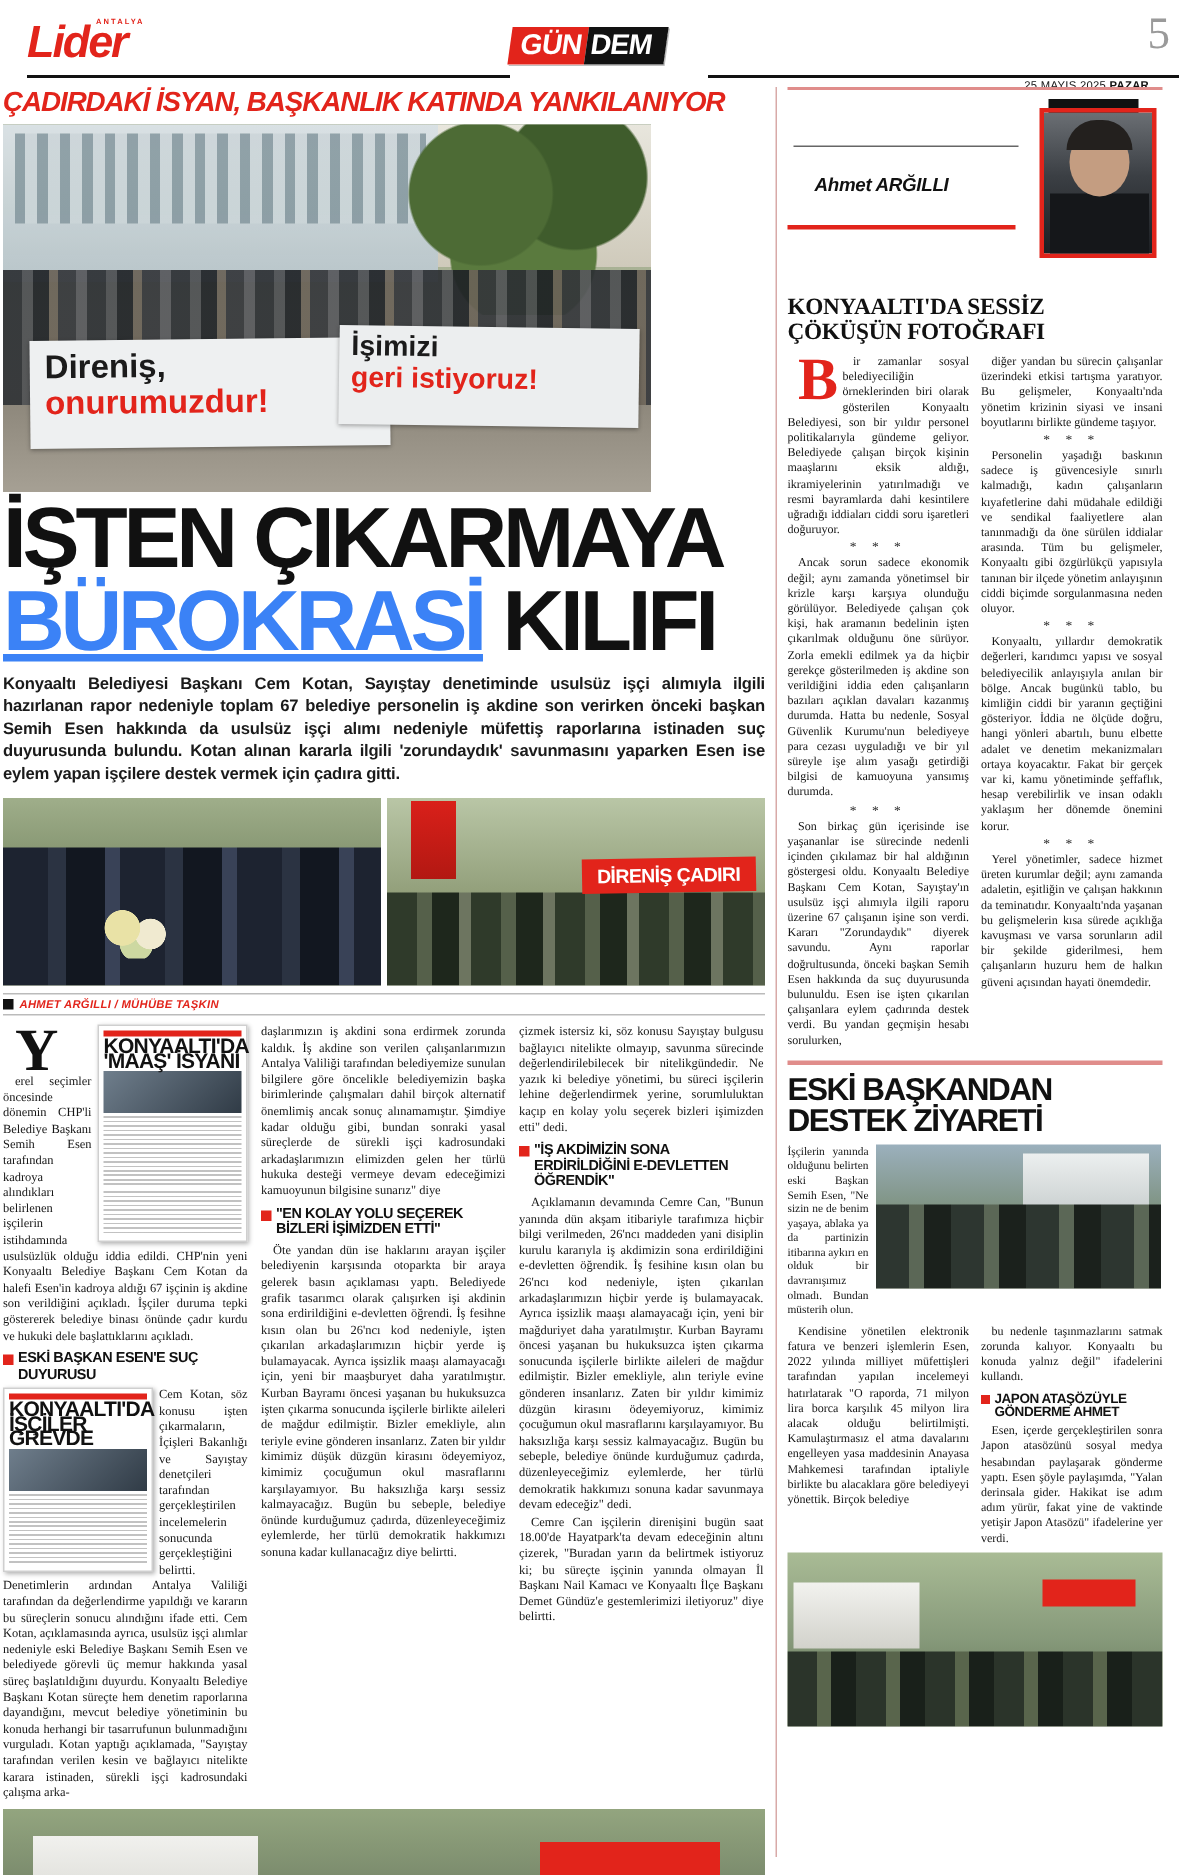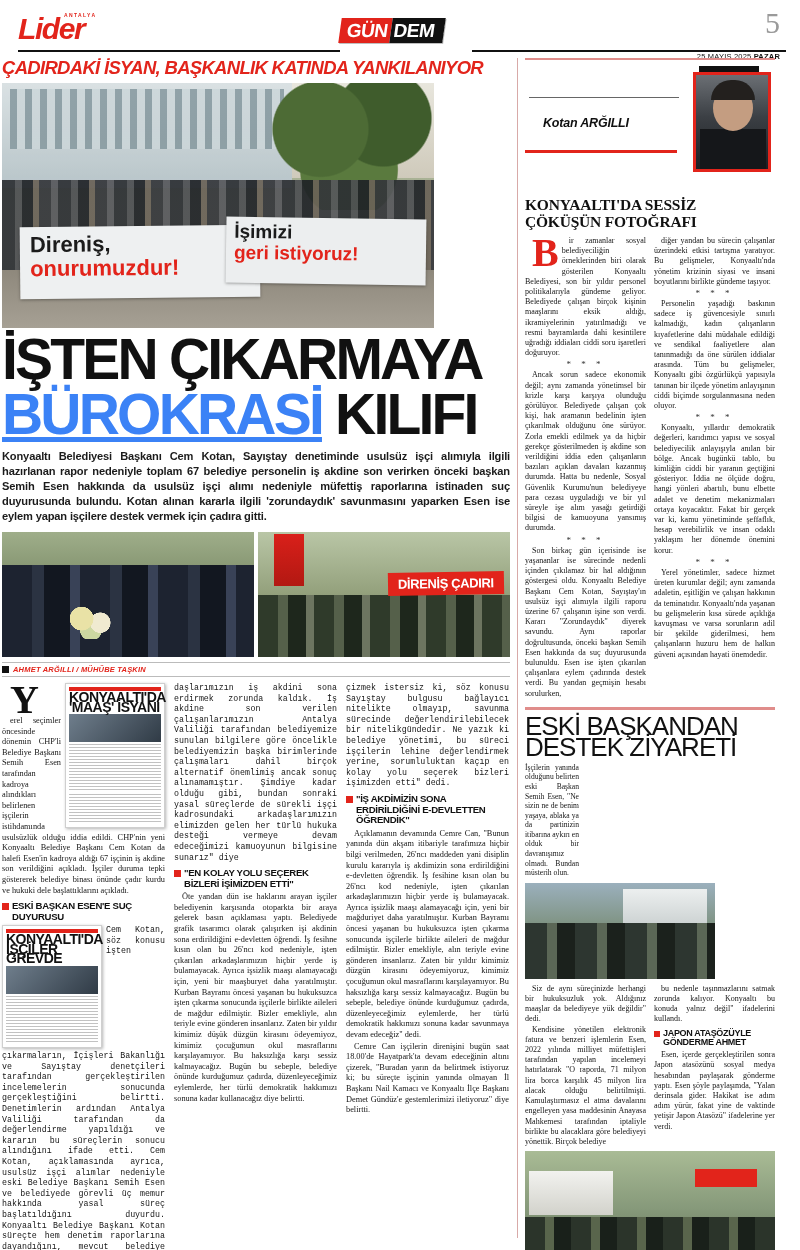--- a/index.html
+++ b/index.html
@@ -45,21 +45,21 @@
     letter-spacing: -.5px; line-height: 21px;
   }
   .rule-right {
     position: absolute; left: 470px; top: 50px; width: 314px; height: 2px; background: #111;
   }
   .pageno {
     position: absolute; right: 18px; top: 8px;
     font-family: "Liberation Serif", serif; font-size: 30px; color: #9a9a9a; line-height: 30px;
   }
   .datestr {
-    position: absolute; right: 18px; top: 52px;
+    position: absolute; right: 32px; top: 52px;
     font-family: "Liberation Sans", sans-serif; font-size: 7.5px; color: #111;
     letter-spacing: .2px;
   }
   .datestr b { font-weight: bold; }
 
   
   .body-area { position: relative; display: flex; gap: 0; height: 1180px; }
   .left-col { width: 508px; position: relative; }
   .vsep { width: 1px; background: #d8aaa8; margin: 0 7px; }
   .right-col { width: 250px; position: relative; }
@@ -188,21 +188,21 @@
   }
 
   
   .cols3 { display: flex; gap: 9px; margin-top: 6px; }
   .col { width: 163px; position: relative; }
   .col p {
     font-family: "Liberation Serif", serif; font-size: 8.3px; line-height: 10.6px;
     color: #151515; text-align: justify; text-indent: 8px; margin-bottom: 1px;
     hyphens: auto;
   }
-  .col p.noind { text-indent: 0; font-family: Liberation Mono, monospace; }
+  .col p.noind { text-indent: 0; }
   .dropcap::first-letter {
     float: left; font-family: "Liberation Serif", serif; font-size: 40px;
     line-height: 32px; font-weight: bold; padding: 1px 3px 0 0; color: #111;
   }
   .subhead {
     display: flex; gap: 3px; margin: 5px 0 3px;
   }
   .subhead .sq { width: 7px; height: 7px; background: #e2241b; margin-top: 2px; flex: none; }
   .subhead .txt {
     font-family: "Liberation Sans", sans-serif; font-weight: bold; font-size: 9.6px;
@@ -286,24 +286,24 @@
     color: #151515; text-align: justify; text-indent: 7px; margin-bottom: 0;
   }
   .op-col p.dc::first-letter {
     float: left; font-size: 40px; line-height: 31px; font-weight: bold;
     color: #e2241b; padding: 1px 3px 0 0;
   }
   .stars { text-align:center; font-size: 9px; letter-spacing: 4px; color:#333; line-height:12px; }
 
   .eski-rule { height: 3px; background: #e08d8b; margin: 8px 0 6px; }
   .eski-title {
-    font-family: "Liberation Sans", sans-serif; font-weight: normal; font-size: 26px;
+    font-family: "Liberation Sans", sans-serif; font-weight: bold; font-size: 21px;
     line-height: 21px; color: #111; letter-spacing: -1px; margin-bottom: 5px;
   }
-  .eski-row { display: flex; gap: 5px; flex-direction: column; }
+  .eski-row { display: flex; gap: 5px; }
   .eski-lead {
     width: 54px;
     font-family: "Liberation Serif", serif; font-size: 7.6px; line-height: 9.6px;
     text-align: justify; color: #151515;
   }
   .eski-photo {
     width: 190px; height: 96px; position: relative; overflow: hidden;
     background: linear-gradient(180deg,#9bb0bd 0%,#7b8f7a 50%,#4f5b46 100%);
   }
   .eski-photo .tent {
@@ -466,21 +466,21 @@
 
     <div class="vsep"></div>
 
     <div class="right-col">
 
       <div class="col-rule"></div>
 
       <div class="author-block">
         <div class="author-photo-shadow"></div>
         <div class="author-line"></div>
-        <div class="author-name">Kotan ARĞILLI</div>
+        <div class="author-name">Ahmet ARĞILLI</div>
         <div class="author-redline"></div>
         <div class="author-photo">
           <div class="body"></div>
           <div class="face"></div>
           <div class="hair"></div>
         </div>
       </div>
 
       <div class="op-headline">
         <span>KONYAALTI'DA SESSİZ</span><br>
@@ -516,21 +516,20 @@
       <div class="eski-row">
         <div class="eski-lead">İşçilerin yanında olduğunu belirten eski Başkan Semih Esen, "Ne sizin ne de benim yaşaya, ablaka ya da partinizin itibarına aykırı en olduk bir davranışımız olmadı. Bundan müsterih olun.</div>
         <div class="eski-photo">
           <div class="tent"></div>
           <div class="ppl"></div>
         </div>
       </div>
 
       <div class="eski-cols">
         <div class="eski-col">
-          <p class="noind">Siz de aynı süreçinizde herhangi bir hukuksuzluk yok. Aldığınız maaşlar da belediyeye yük değildir" dedi.</p>
           <p>Kendisine yönetilen elektronik fatura ve benzeri işlemlerin Esen, 2022 yılında milliyet müfettişleri tarafından yapılan incelemeyi hatırlatarak "O raporda, 71 milyon lira borca karşılık 45 milyon lira alacak olduğu belirtilmişti. Kamulaştırmasız el atma davalarını engelleyen yasa maddesinin Anayasa Mahkemesi tarafından iptaliyle birlikte bu alacaklara göre belediyeyi yönettik. Birçok belediye</p>
         </div>
         <div class="eski-col">
           <p class="noind">bu nedenle taşınmazlarını satmak zorunda kalıyor. Konyaaltı bu konuda yalnız değil" ifadelerini kullandı.</p>
           <div class="eski-sub">
             <div class="sq"></div>
             <div class="t">JAPON ATAŞÖZÜYLE GÖNDERME AHMET</div>
           </div>
           <p>Esen, içerde gerçekleştirilen sonra Japon atasözünü sosyal medya hesabından paylaşarak gönderme yaptı. Esen şöyle paylaşımda, "Yalan derinsala gider. Hakikat ise adım adım yürür, fakat yine de vaktinde yetişir Japon Atasözü" ifadelerine yer verdi.</p>
         </div>

